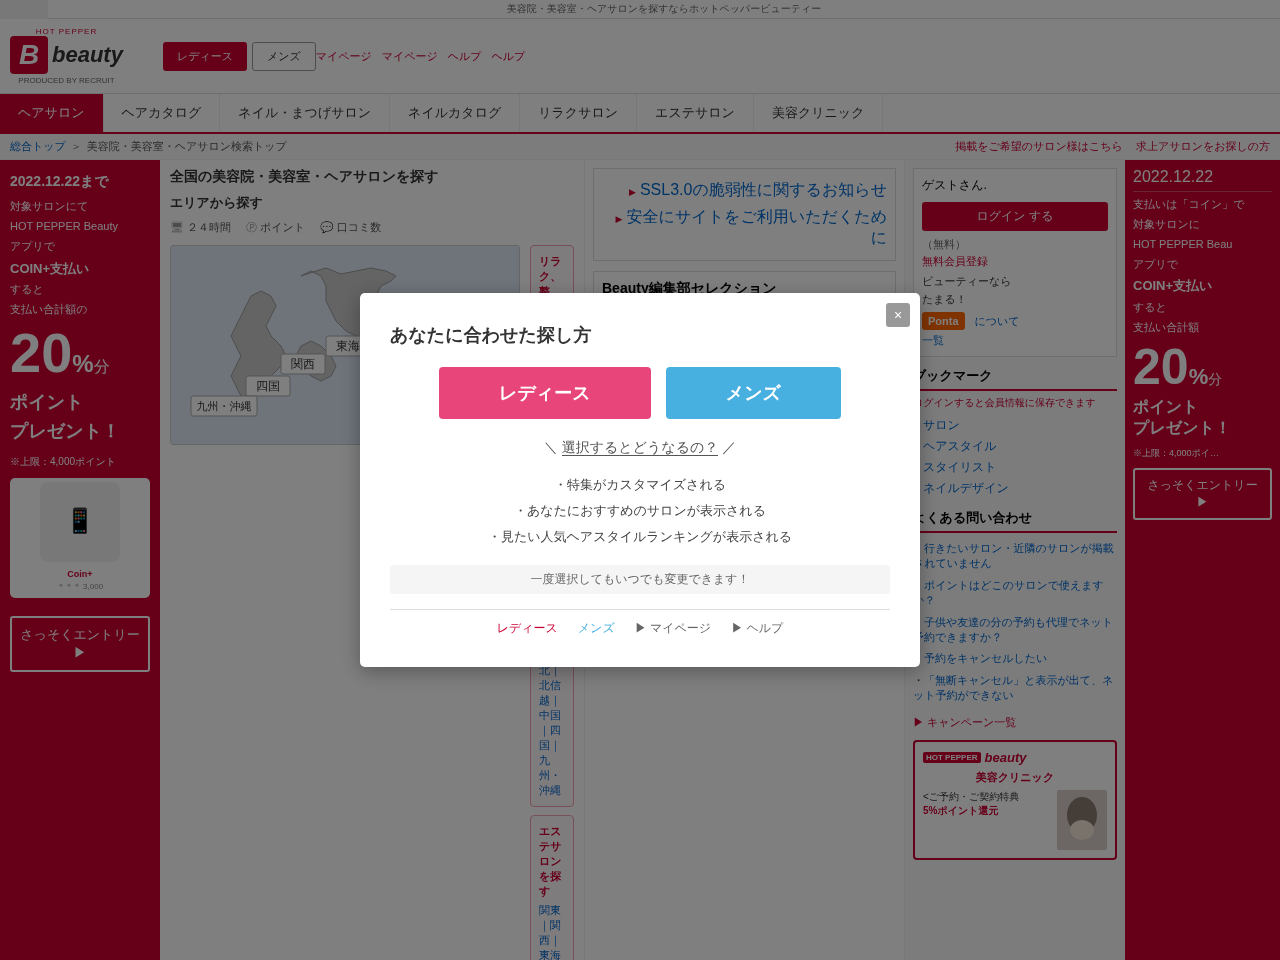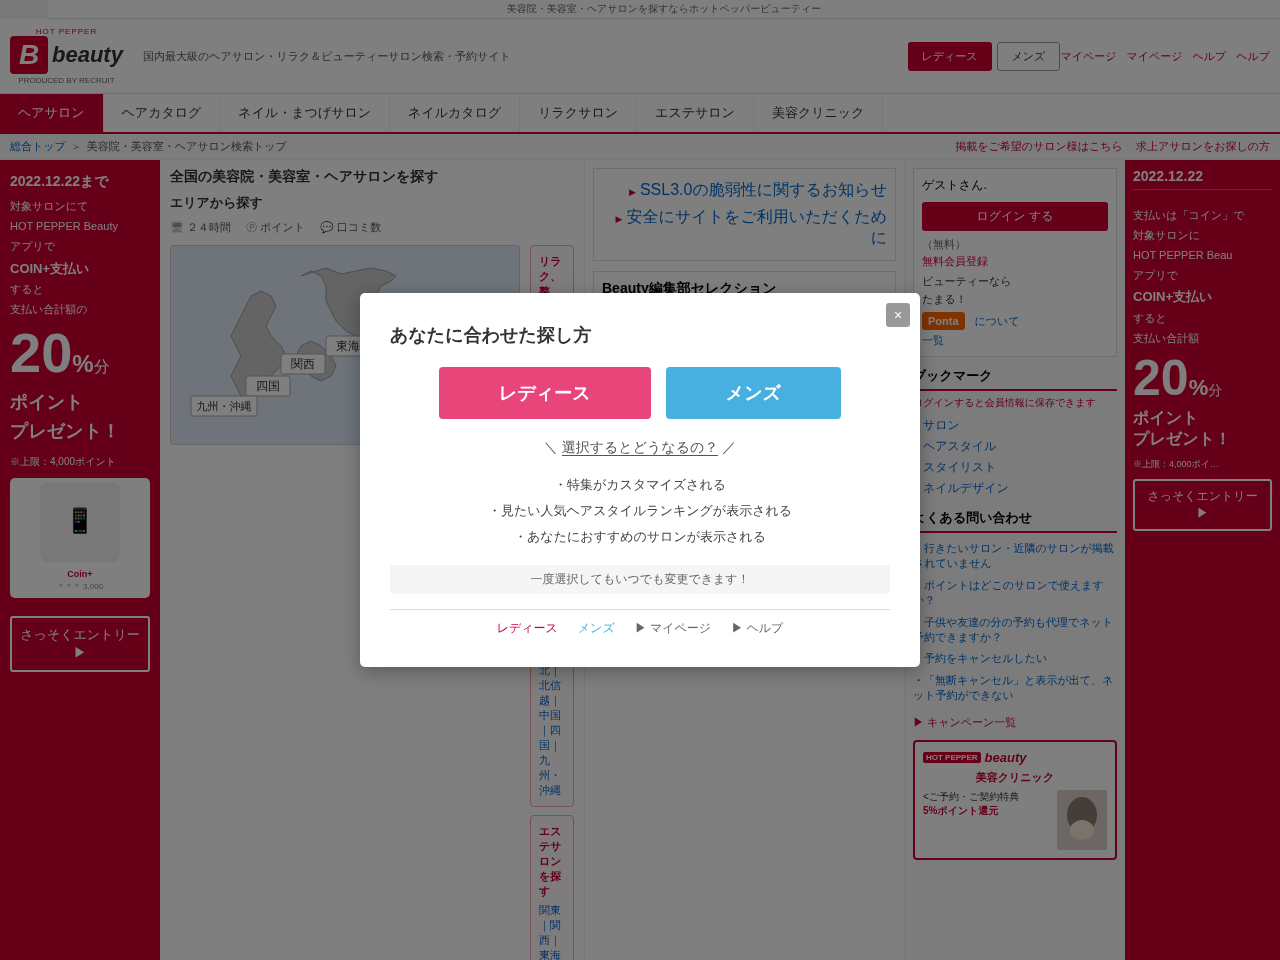--- a/index.html
+++ b/index.html
@@ -114,21 +114,20 @@
 
 <div class="header">
   <div class="logo-area">
     <div class="logo-hotpepper">HOT PEPPER</div>
     <div class="logo-beauty">
       <div class="logo-b">B</div>
       <span class="logo-text">beauty</span>
     </div>
     <div class="logo-recruit">PRODUCED BY RECRUIT</div>
   </div>
-  <div class="header-tagline">国内最大級のヘアサロン・リラク＆ビューティーサロン検索・予約サイト</div>
   <div class="header-gender-btns">
     <button class="gender-btn-ladies">レディース</button>
     <button class="gender-btn-mens">メンズ</button>
   </div>
   <div class="header-links">
     <span style="cursor:pointer">マイページ</span>
     <span style="cursor:pointer">マイページ</span>
     <span style="cursor:pointer">ヘルプ</span>
     <span style="cursor:pointer">ヘルプ</span>
   </div>
@@ -340,21 +339,21 @@
             <rect width="50" height="60" fill="#d8ccc8"></rect>
             <ellipse cx="25" cy="25" rx="15" ry="18" fill="#8b7a70"></ellipse>
             <ellipse cx="25" cy="40" rx="12" ry="10" fill="#f5e6d8"></ellipse>
           </svg>
         </div>
       </div>
     </div>
   </div>
 
   <div class="right-sidebar" style="background:#cc0033;color:white;min-width:155px;width:155px">
-    <div style="font-size:14px;font-weight:bold;margin-bottom:18px;border-bottom:1px solid rgba(255,255,255,0.3);padding-bottom:5px">2022.12.22</div>
+    <div style="font-size:16px;font-weight:normal;margin-bottom:5px;border-bottom:1px solid rgba(255,255,255,0.3);padding-bottom:5px">2022.12.22</div>
     <div style="font-size:11px;margin-bottom:3px">支払いは「コイン」で</div>
     <div style="font-size:11px;line-height:1.8">
       <div>対象サロンに</div>
       <div>HOT PEPPER Beau</div>
       <div>アプリで</div>
       <div style="font-size:13px;font-weight:bold">COIN+支払い</div>
       <div>すると</div>
       <div>支払い合計額</div>
     </div>
     <div style="display:flex;align-items:baseline;margin:5px 0">
@@ -375,22 +374,22 @@
     <div class="modal-title">あなたに合わせた探し方</div>
     <div class="modal-gender-btns">
       <button class="modal-ladies-btn">レディース</button>
       <button class="modal-mens-btn">メンズ</button>
     </div>
     <div class="modal-question">
       ＼ <span>選択するとどうなるの？</span> ／
     </div>
     <div class="modal-benefits">
       <div>特集がカスタマイズされる</div>
+      <div>あなたにおすすめのサロンが表示される</div>
       <div>見たい人気ヘアスタイルランキングが表示される</div>
-      <div>あなたにおすすめのサロンが表示される</div>
     </div>
     <div class="modal-note">一度選択してもいつでも変更できます！</div>
     <hr class="modal-divider">
     <div class="modal-bottom-links">
       <span class="modal-ladies-small">レディース</span>
       <span class="modal-mens-small">メンズ</span>
       <span style="cursor:pointer">▶ <span>マイページ</span></span>
       <span style="cursor:pointer">▶ <span>ヘルプ</span></span>
     </div>
   </div>

